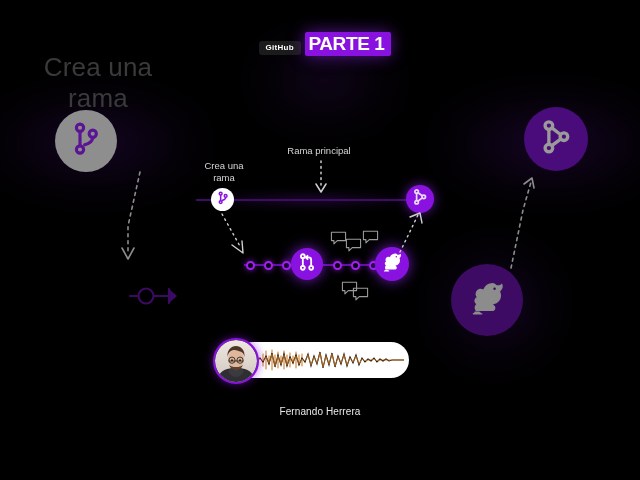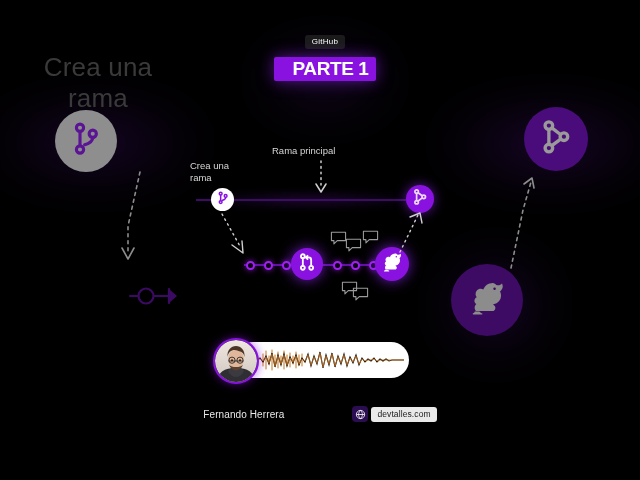--- a/index.html
+++ b/index.html
@@ -115,21 +115,21 @@
     position: absolute;
     left: 255px; top: 30px;
     width: 140px;
     text-align: center;
   }
   .gh-badge {
     display: inline-block;
     background: #1b1b1b;
     color: #ffffff;
     font-size: 8px;
-    font-weight: normal;
+    font-weight: bold;
     letter-spacing: 0.3px;
     padding: 2px 7px 3px 7px;
     border-radius: 3px;
     margin-bottom: 6px;
   }
   .title-line {
     display: block;
     color: #ffffff;
     font-weight: bold;
     font-size: 19px;
@@ -138,21 +138,21 @@
     text-shadow: 0 0 14px rgba(150,40,255,0.85), 0 0 5px rgba(160,60,255,0.9);
   }
   .title-accent {
     display: inline-block;
     background: #8a12e0;
     color: #ffffff;
     font-weight: bold;
     font-size: 19px;
     line-height: 21px;
     letter-spacing: -0.4px;
-    padding: 1px 7px 2px 18px;
+    padding: 1px 7px 2px 3px;
     margin-top: 2px;
     border-radius: 2px;
     box-shadow: 0 0 16px rgba(150,40,255,0.55);
   }
 
   
   .main-line {
     position: absolute;
     left: 196px; top: 199px;
     width: 226px; height: 2px;
@@ -213,21 +213,21 @@
   }
   .branch-node-compare { left: 291px; top: 248px; width: 32px; height: 32px; }
   .branch-node-squirrel { left: 375px; top: 247px; width: 34px; height: 34px; }
 
   
   .diagram-label {
     position: absolute;
     color: #d6d6d6;
     font-size: 9.5px;
     line-height: 11.5px;
-    text-align: left;
+    text-align: center;
     white-space: pre-line;
   }
   .label-crea { left: 190px; top: 160px; width: 68px; }
   .label-rama-principal { left: 272px; top: 145px; width: 94px; }
 
   
   .bubble { position: absolute; }
 
   
   #presenter {
@@ -530,25 +530,15 @@
           <circle cx="25" cy="20.2" r="3.1" fill="none" stroke="#2b2b2b" stroke-width="0.9"></circle>
           <circle cx="17" cy="20.2" r="1" fill="#2a1d14"></circle>
           <circle cx="25" cy="20.2" r="1" fill="#2a1d14"></circle>
         </g>
       </svg>
     </div>
   </div>
 
   <div id="credit-row">
     <span class="presenter-name">Fernando Herrera</span>
-    <span class="site-chip">
-      <span class="globe-badge">
-        <svg width="11" height="11" viewBox="0 0 24 24" fill="none" stroke="#ffffff" stroke-width="1.8">
-          <circle cx="12" cy="12" r="9"></circle>
-          <path d="M3 12h18"></path>
-          <path d="M12 3c2.8 3 4.2 6.2 4.2 9s-1.4 6-4.2 9c-2.8-3-4.2-6.2-4.2-9S9.2 6 12 3z"></path>
-        </svg>
-      </span>
-      <span class="site-label">devtalles.com</span>
-    </span>
   </div>
 
 </div>
 
 </body></html>

